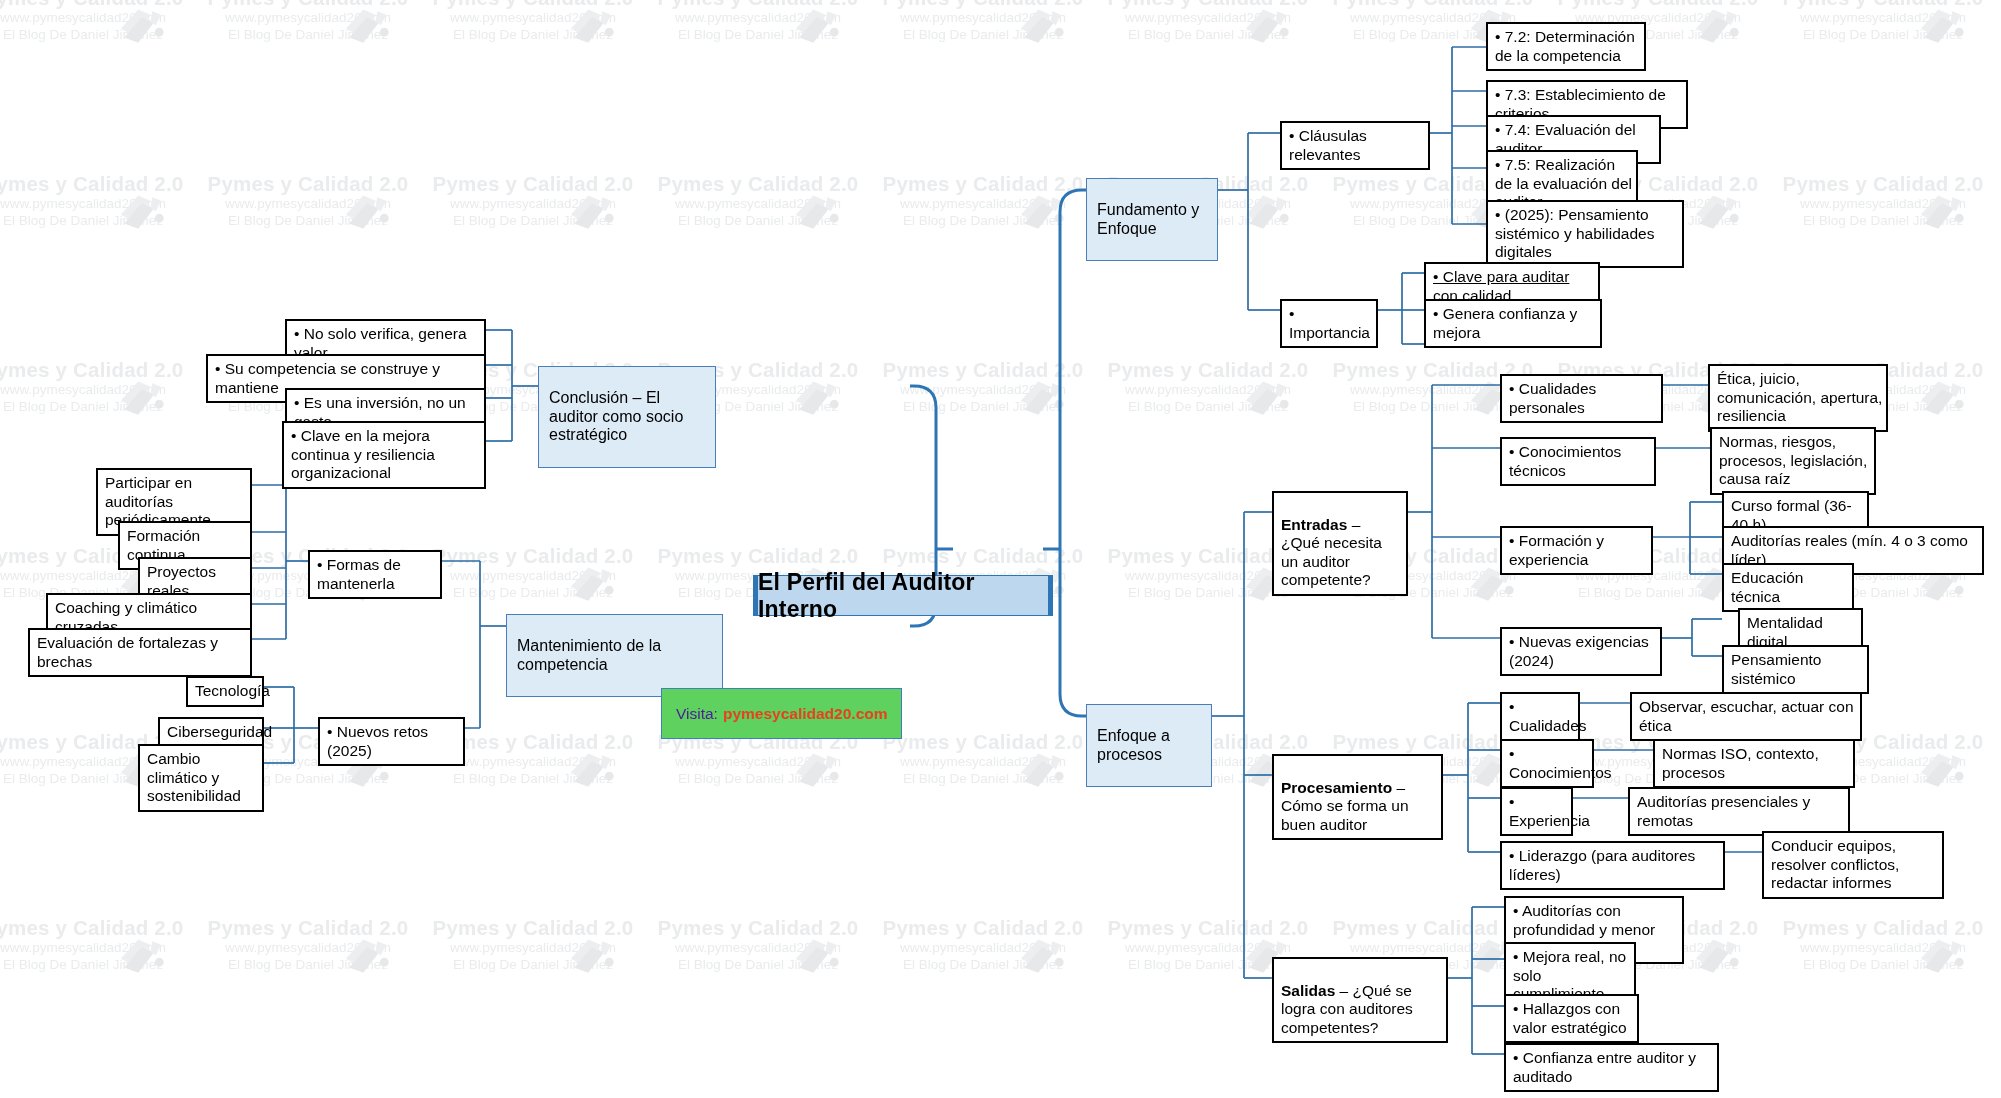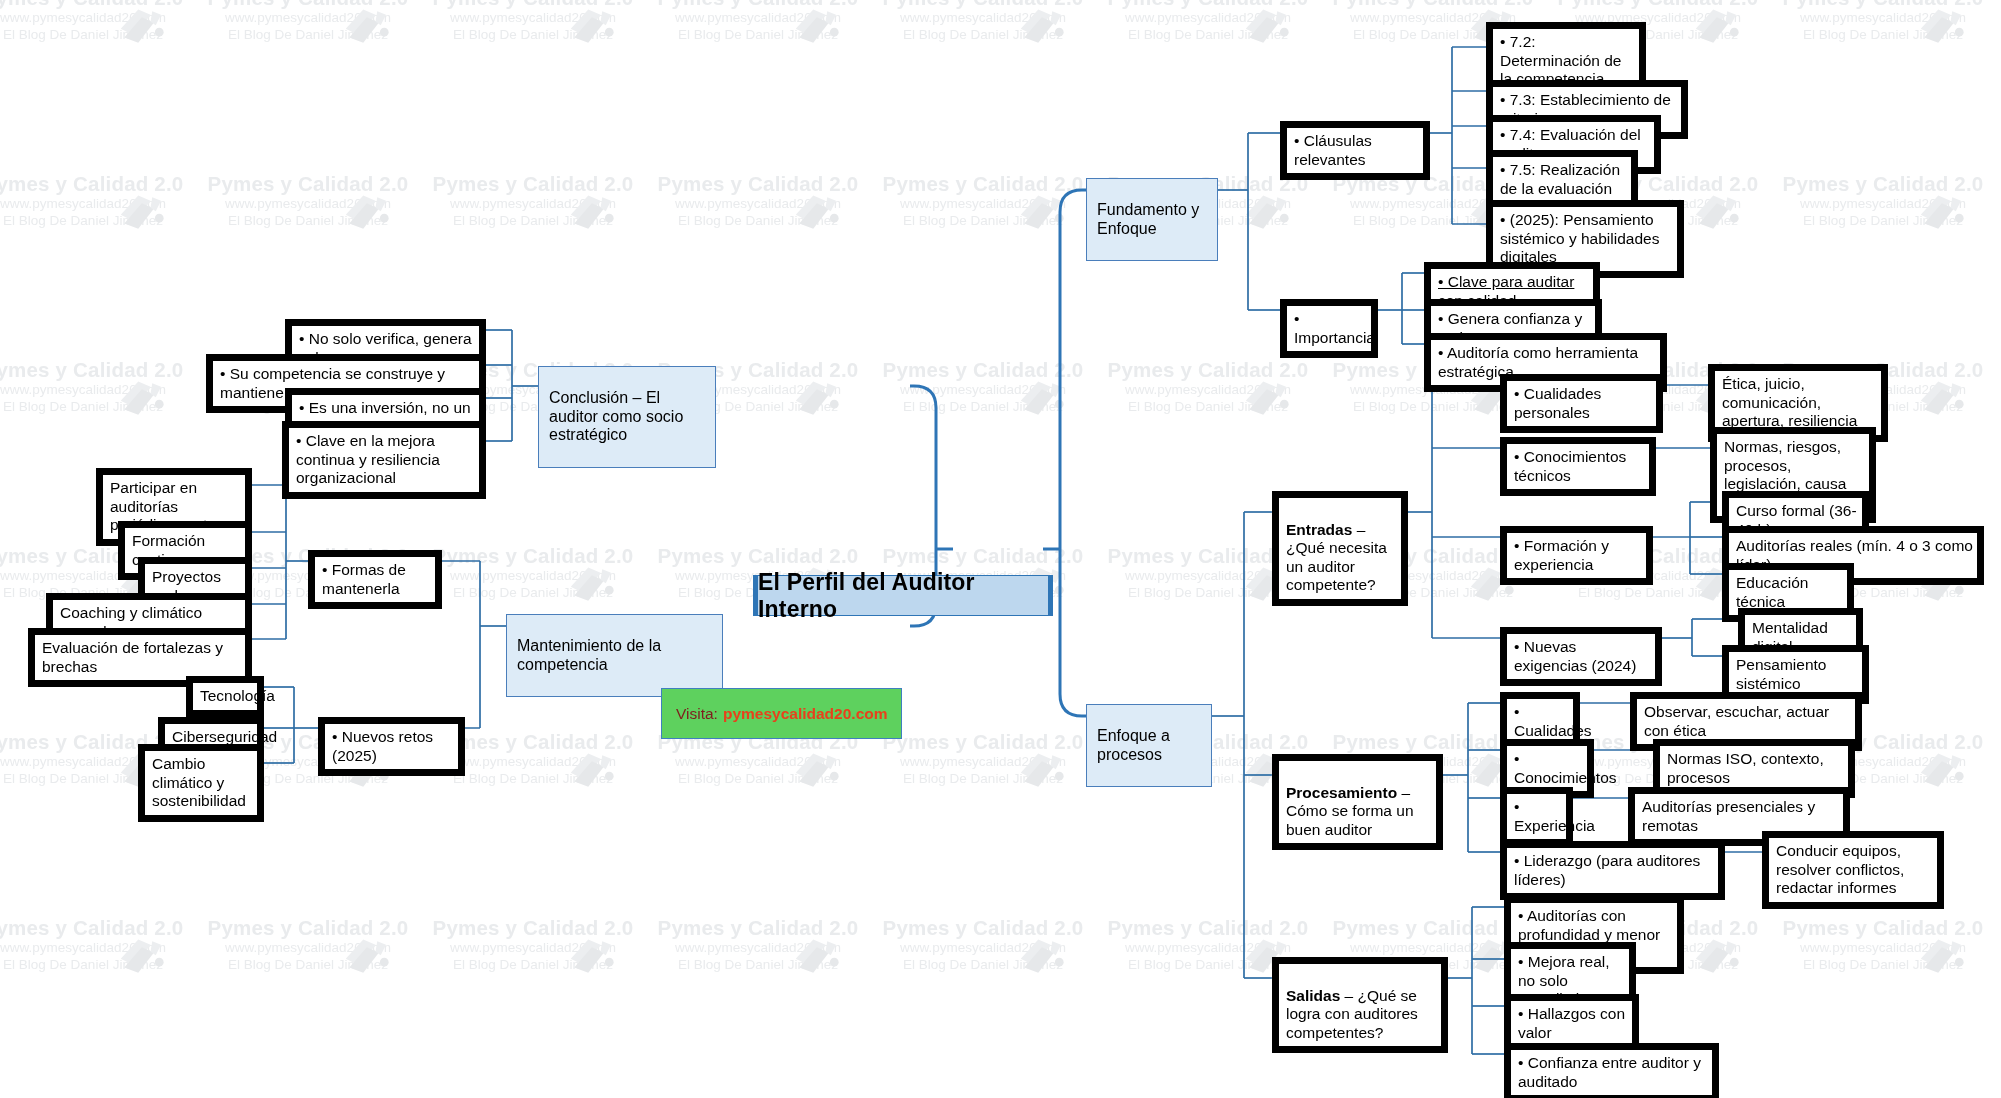--- a/index.html
+++ b/index.html
@@ -34,21 +34,21 @@
     width:62px;height:52px;
     opacity:1;
     color:#ebedef;
   }
   
   #canvas{position:absolute;inset:0;z-index:1;}
   #wires{position:absolute;left:0;top:0;width:2001px;height:1098px;z-index:1;}
   .node{
     position:absolute;
     box-sizing:border-box;
-    border:7px solid #000000;
+    border:2px solid #000000;
     background:#ffffff;
     color:#000000;
     font-size:15.5px;
     line-height:18.5px;
     padding:4px 3px 4px 7px;
     z-index:3;
     white-space:pre-line;
   }
   .node.lvl1{
     background:#ddebf7;
@@ -75,21 +75,21 @@
   }
   #visita{
     position:absolute;
     background:#5ed15e;
     border:1px solid #3f7fbf;
     display:flex;align-items:center;justify-content:flex-start;
     padding-left:14px;
     font-size:15.5px;
     z-index:4;
   }
-  #visita .lbl{color:#7f1d1d;}
+  #visita .lbl{color:#4c1d95;}
   #visita .url{color:#e8411c;font-weight:bold;margin-left:5px;}
 </style>
 </head>
 <body>
 
 <div id="wm">
     <div class="wm-cell" style="left:-285px;top:-14px;">
       <div class="w1">Pymes y Calidad 2.0</div>
       <div class="w2">www.pymesycalidad20.com</div>
       <div class="w3">El Blog De Daniel Jiménez</div>
@@ -866,21 +866,20 @@
   <div class="node leaf" style="left:1486px;top:22px;width:160px;">• 7.2: Determinación de la competencia</div>
   <div class="node leaf" style="left:1486px;top:80px;width:202px;">• 7.3: Establecimiento de criterios</div>
   <div class="node leaf" style="left:1486px;top:115px;width:175px;">• 7.4: Evaluación del auditor</div>
   <div class="node leaf" style="left:1486px;top:150px;width:152px;">• 7.5: Realización de la evaluación del auditor</div>
   <div class="node leaf" style="left:1486px;top:200px;width:198px;">• (2025): Pensamiento sistémico y habilidades digitales</div>
 
   <div class="node lvl2" style="left:1280px;top:299px;width:98px;">• Importancia</div>
 
   <div class="node leaf" style="left:1424px;top:262px;width:176px;text-decoration:underline;">• Clave para auditar con calidad</div>
   <div class="node leaf" style="left:1424px;top:299px;width:178px;">• Genera confianza y mejora</div>
-  <div class="node leaf" style="left:1424px;top:333px;width:243px;">• Auditoría como herramienta estratégica</div>
 
   <div class="node lvl1" style="left:1086px;top:704px;width:126px;">Enfoque a procesos</div>
 
   <div class="node lvl2 two-line" style="left:1272px;top:491px;width:136px;">
     <span class="semi">Entradas</span><span class="rest"> – ¿Qué necesita un auditor competente?</span>
   </div>
 
   <div class="node lvl2" style="left:1500px;top:374px;width:163px;">• Cualidades personales</div>
   <div class="node leaf" style="left:1708px;top:364px;width:180px;">Ética, juicio, comunicación, apertura, resiliencia</div>
 

